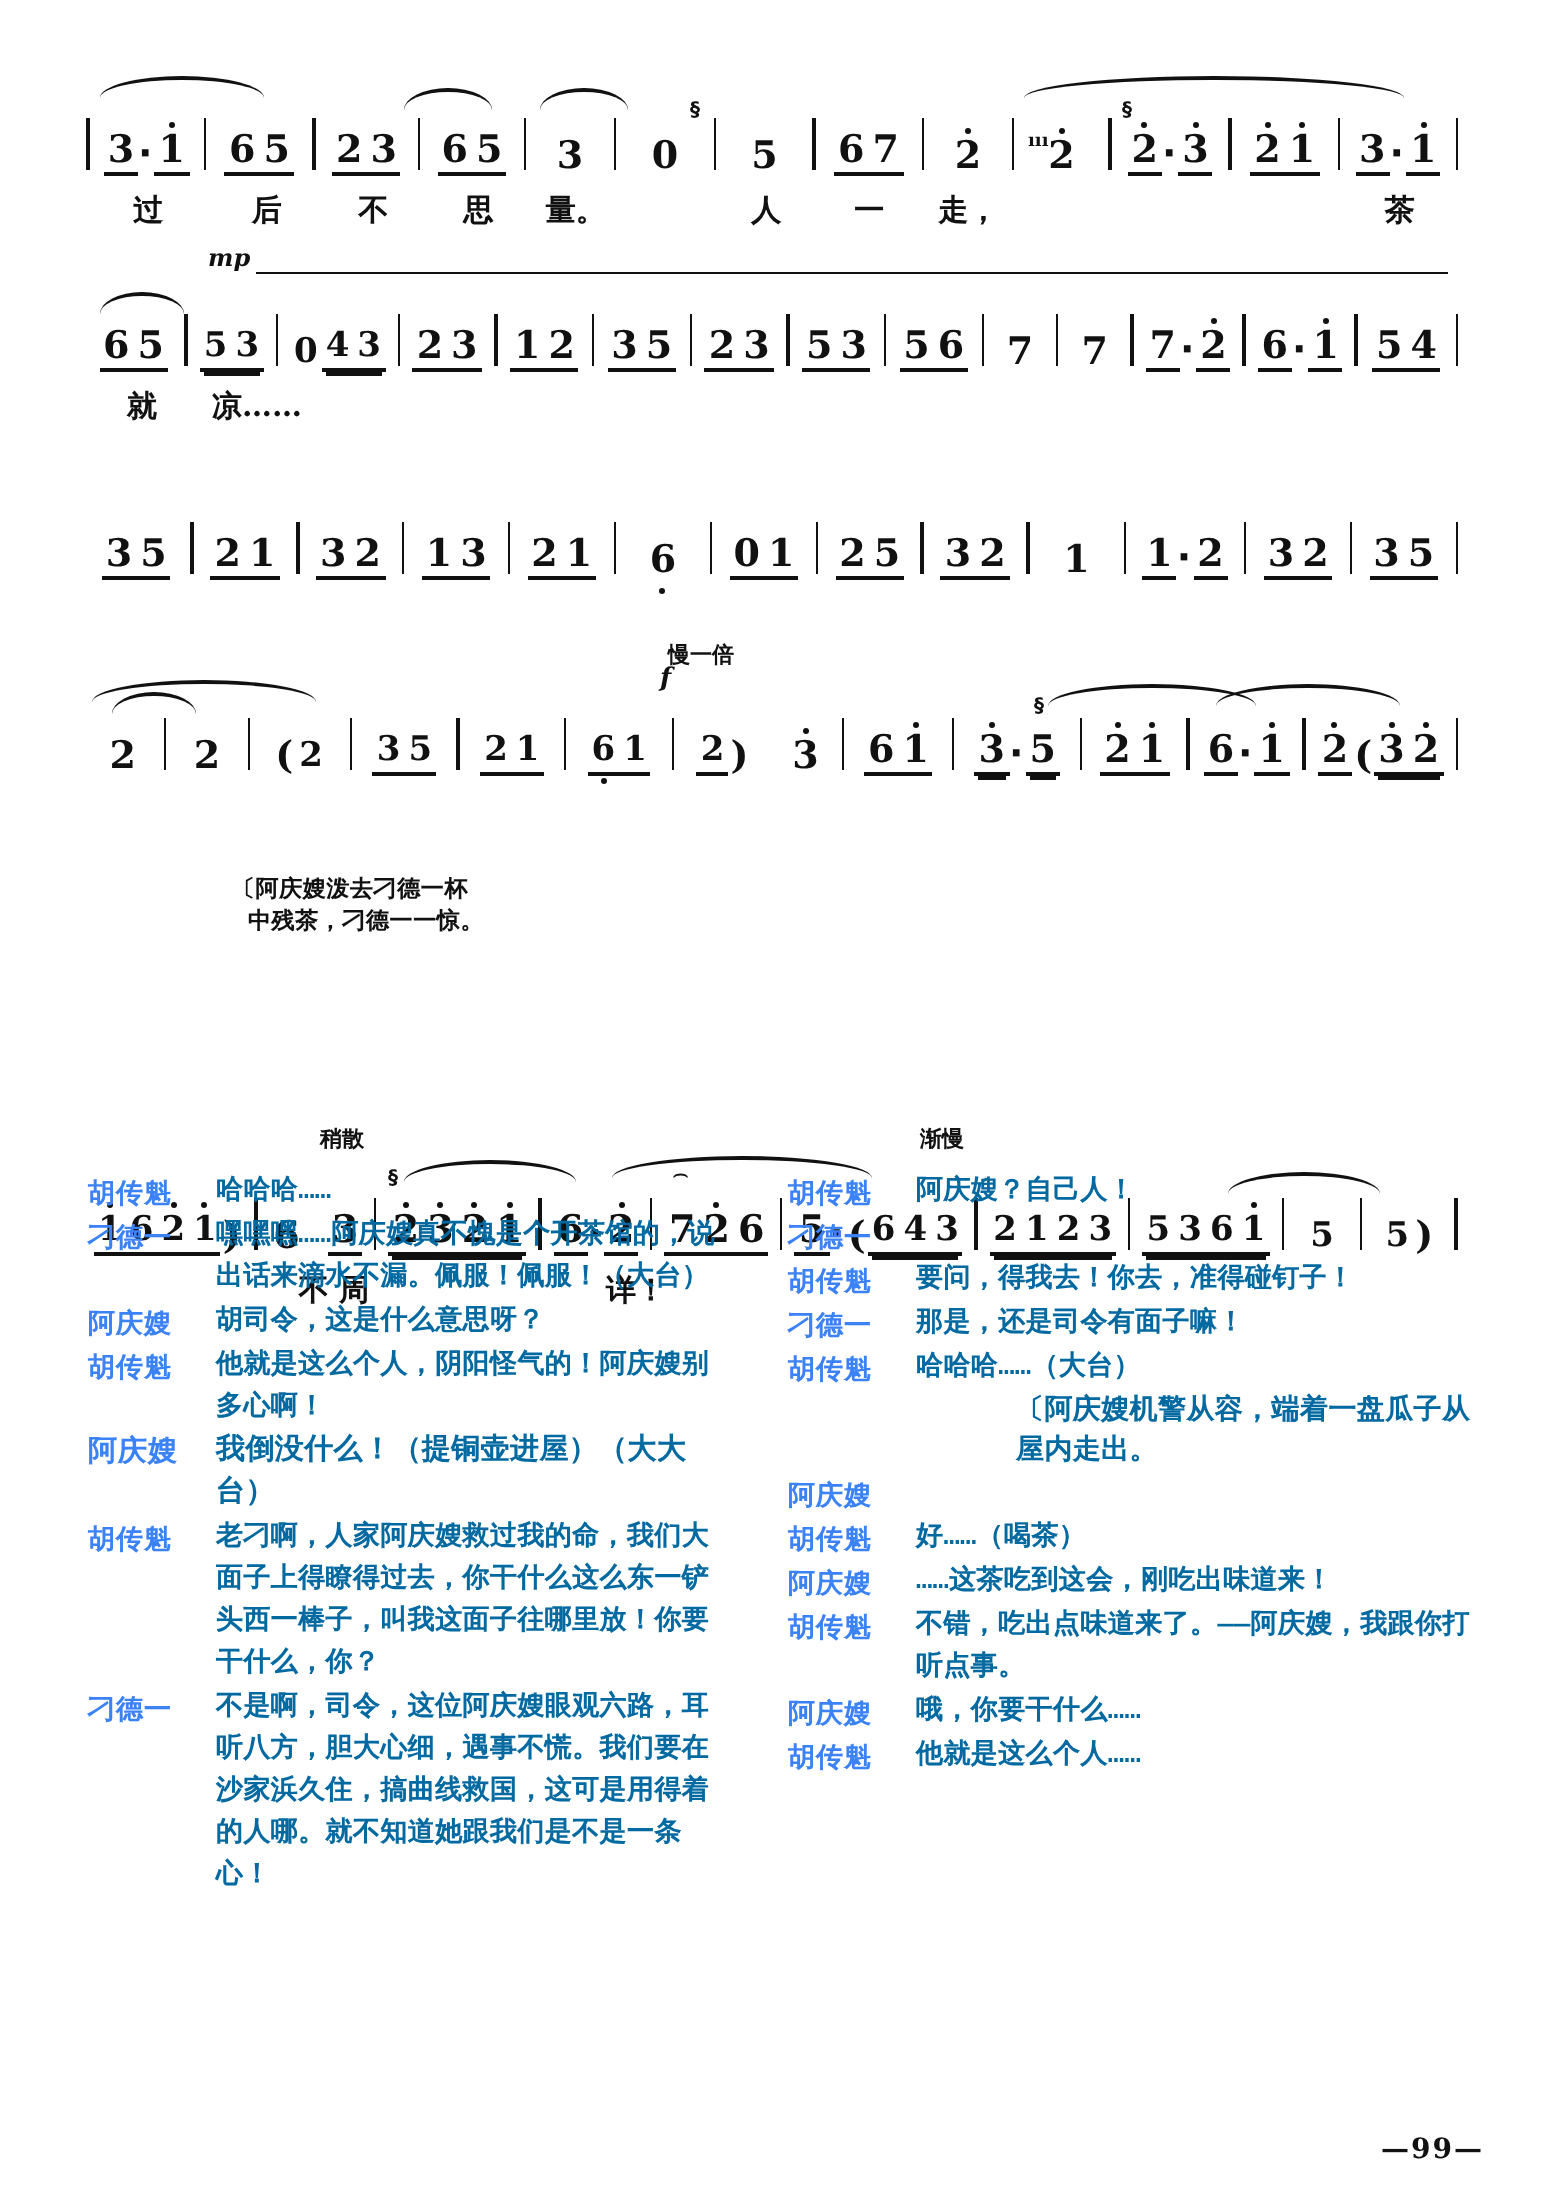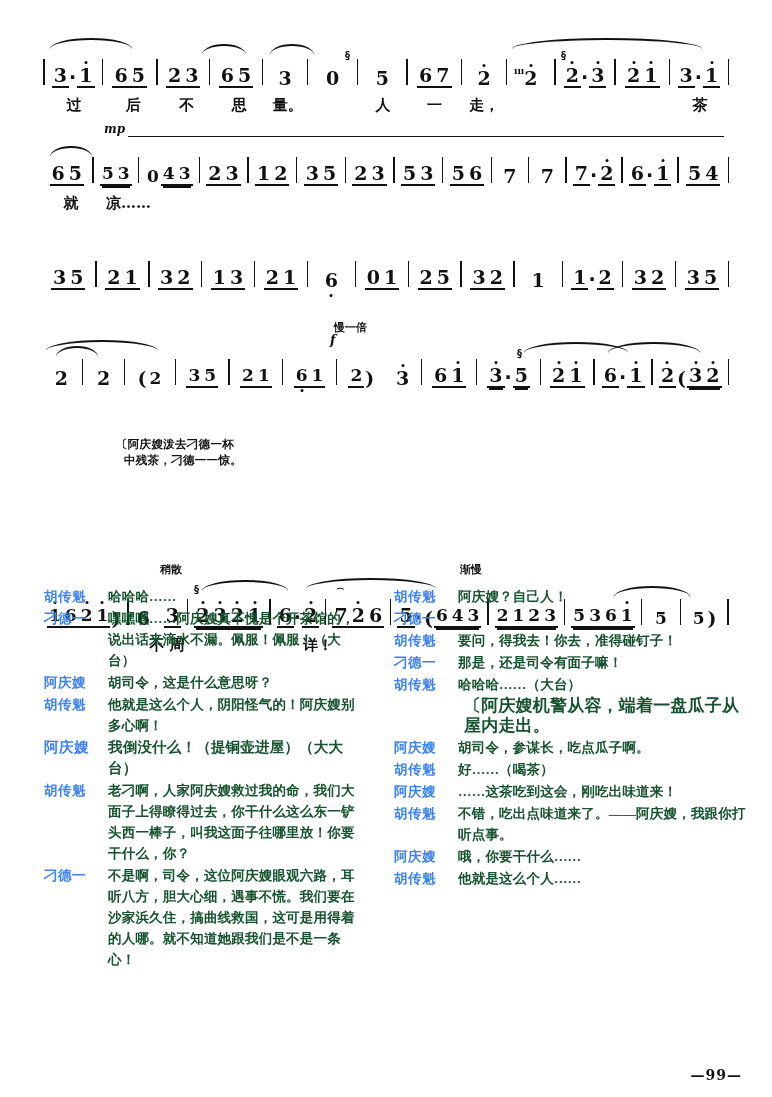--- a/index.html
+++ b/index.html
@@ -155,33 +155,34 @@
     font-family:Liberation Serif, serif;
     font-weight:bold;
     font-size:13.5px;
     line-height:21px;
     letter-spacing:0.5px;
     white-space:nowrap;
     color:#3b82f6;
   }
   .txt{
     flex:1;
-    font-family:Liberation Serif, serif;
+    font-family:Liberation Mono, monospace;
     font-weight:bold;
     font-size:13.5px;
     line-height:21px;
     letter-spacing:0.2px;
-    color:#14532d;
+    color:#0369a1;
     word-break:break-all;
   }
   .line.emph .spk,.line.emph .txt{font-size:14.5px;font-weight:bold;}
   .line.direction .txt{
-    font-size:17px;
+    font-size:14px;
     line-height:20px;
     padding-left:6px;
+    margin-left:44px;
   }
   .line.direction .spk{width:64px;}
 
   .pagenum{
     position:absolute;
     right:30px;bottom:14px;
     font-family:"DejaVu Serif","Liberation Serif",serif;
     font-weight:bold;font-size:14px;
     letter-spacing:1px;
     text-align:center;
@@ -736,21 +737,20 @@
       <div class="line">
         <span class="spk">胡传魁</span>
         <span class="txt">哈哈哈……（大台）</span>
       </div>
       <div class="line direction">
         <span class="spk"></span>
         <span class="txt">〔阿庆嫂机警从容，端着一盘瓜子从屋内走出。</span>
       </div>
       <div class="line">
         <span class="spk">阿庆嫂</span>
-        <span class="txt">胡司令，参谋长，吃点瓜子啊。</span>
       </div>
       <div class="line">
         <span class="spk">胡传魁</span>
         <span class="txt">好……（喝茶）</span>
       </div>
       <div class="line">
         <span class="spk">阿庆嫂</span>
         <span class="txt">……这茶吃到这会，刚吃出味道来！</span>
       </div>
       <div class="line">

